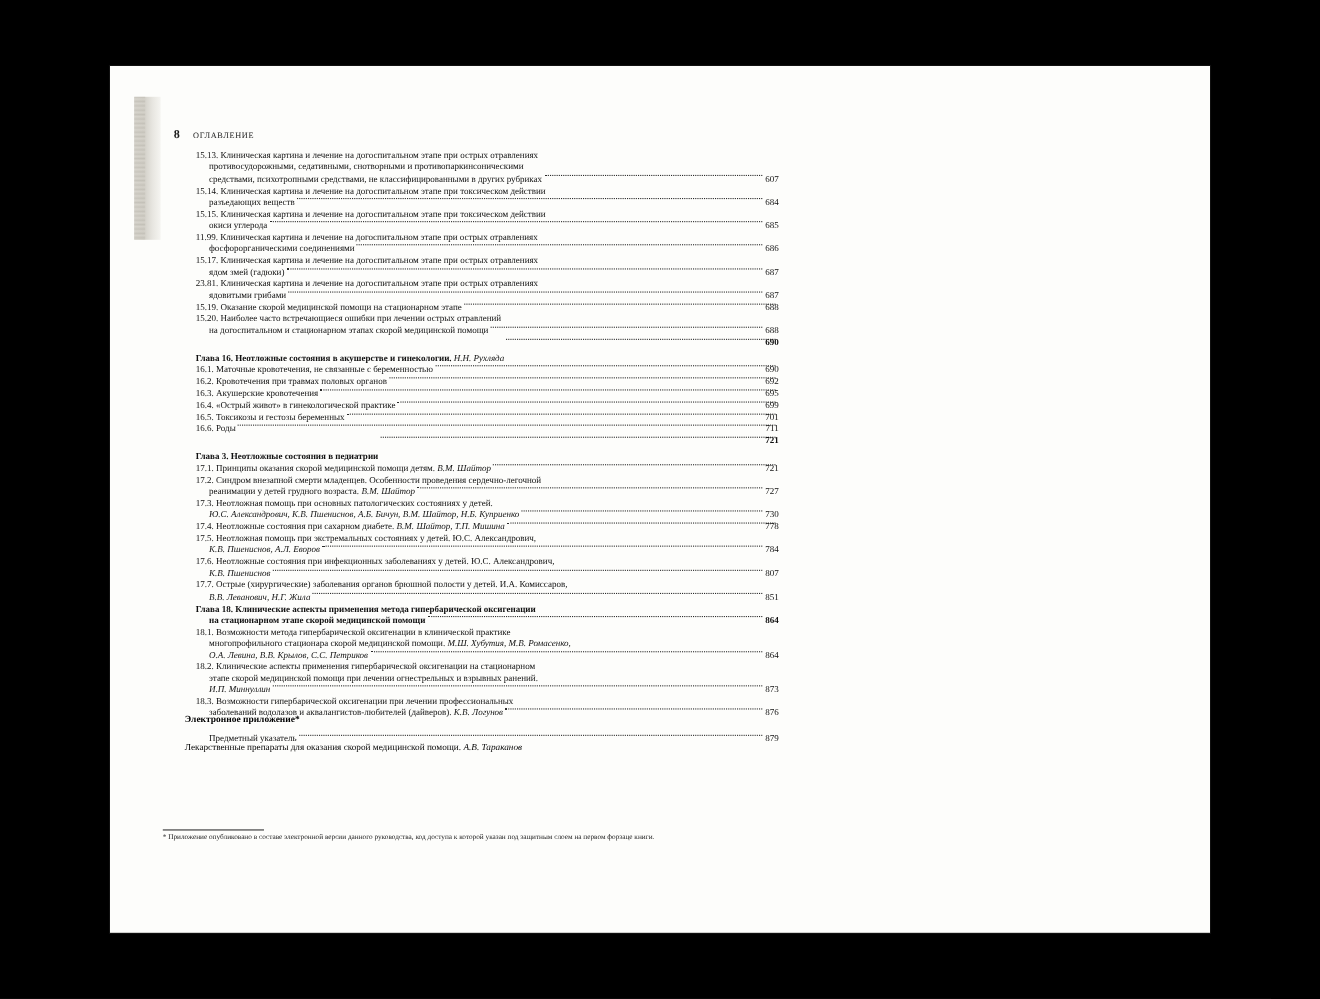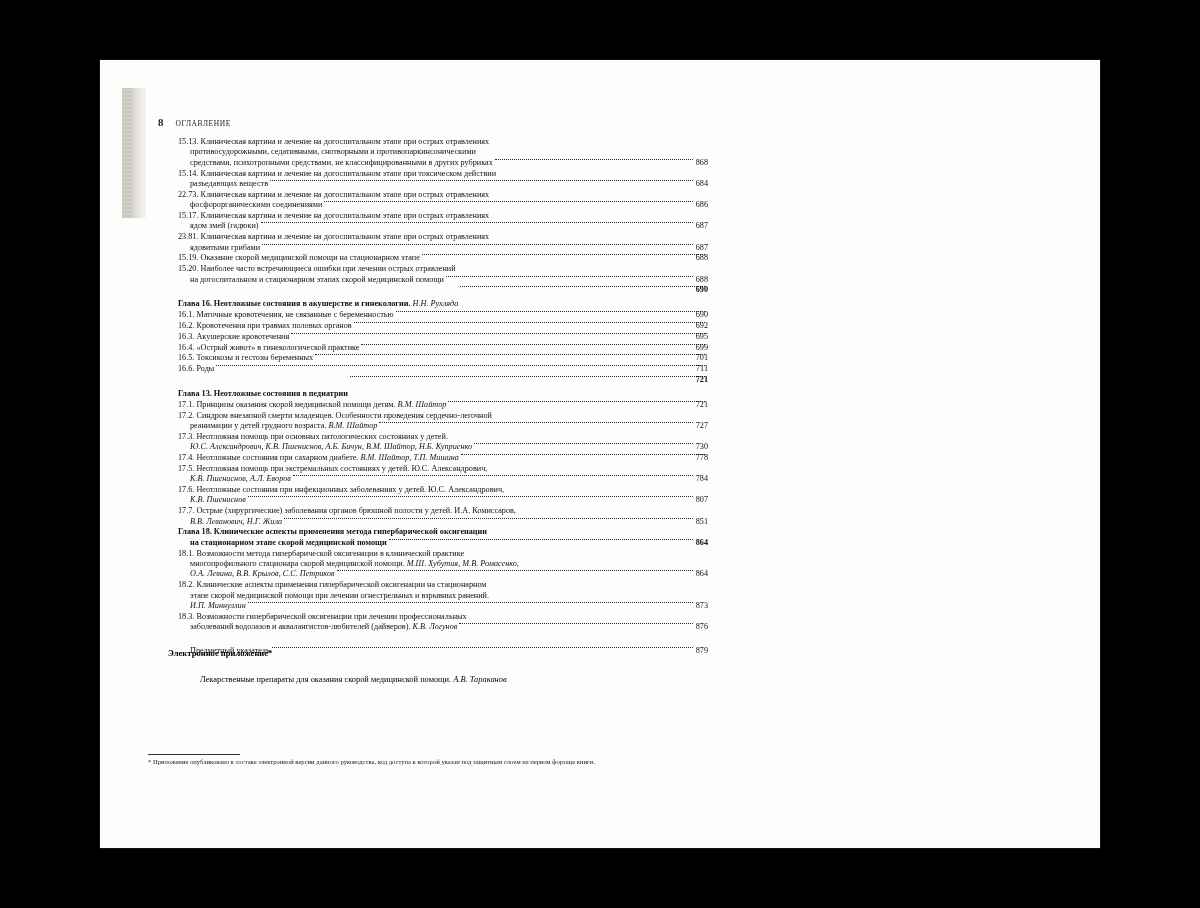--- a/index.html
+++ b/index.html
@@ -115,21 +115,20 @@
     width: 540px;
   }
   .appendix-title {
     font-weight: bold;
     font-size: 8.6px;
     margin-bottom: 16px;
   }
   .appendix-line {
     font-size: 8.4px;
     line-height: 11px;
-    margin-left: 32px;
   }
 
   .footnote {
     position: absolute;
     left: 48px;
     top: 694px;
     width: 560px;
   }
   .footnote-rule {
     width: 92px;
@@ -155,33 +154,41 @@
     <span class="header-title">ОГЛАВЛЕНИЕ</span>
   </div>
 
   <div class="toc" id="toc">
       <div class="e-wrap">
         <div class="lines ind1">15.13. Клиническая картина и лечение на догоспитальном этапе при острых отравлениях</div>
         <div class="lines ind-cont">противосудорожными, седативными, снотворными и противопаркинсоническими</div>
         <div class="lastline ind-cont">
           <span class="txt">средствами, психотропными средствами, не классифицированными в других рубриках</span>
           <span class="leader"></span>
-          <span class="pg">868</span>
+          <span class="pg">607</span>
         </div>
       </div>
       <div class="e-wrap">
         <div class="lines ind1">15.14. Клиническая картина и лечение на догоспитальном этапе при токсическом действии</div>
         <div class="lastline ind-cont">
           <span class="txt">разъедающих веществ</span>
           <span class="leader"></span>
           <span class="pg">684</span>
         </div>
       </div>
       <div class="e-wrap">
-        <div class="lines ind1">22.73. Клиническая картина и лечение на догоспитальном этапе при острых отравлениях</div>
+        <div class="lines ind1">15.15. Клиническая картина и лечение на догоспитальном этапе при токсическом действии</div>
+        <div class="lastline ind-cont">
+          <span class="txt">окиси углерода</span>
+          <span class="leader"></span>
+          <span class="pg">685</span>
+        </div>
+      </div>
+      <div class="e-wrap">
+        <div class="lines ind1">11.99. Клиническая картина и лечение на догоспитальном этапе при острых отравлениях</div>
         <div class="lastline ind-cont">
           <span class="txt">фосфорорганическими соединениями</span>
           <span class="leader"></span>
           <span class="pg">686</span>
         </div>
       </div>
       <div class="e-wrap">
         <div class="lines ind1">15.17. Клиническая картина и лечение на догоспитальном этапе при острых отравлениях</div>
         <div class="lastline ind-cont">
           <span class="txt">ядом змей (гадюки)</span>
@@ -256,21 +263,21 @@
       </div>
       <div class="e-wrap">
         <div class="lastline ind1">
           <span class="txt">16.6. Роды</span>
           <span class="leader"></span>
           <span class="pg">711</span>
         </div>
       </div>
       <div class="e-wrap">
         <div class="lastline ind1">
-          <span class="txt chap"><span class="bold">Глава 13. </span><span class="bold">Неотложные состояния в педиатрии</span></span>
+          <span class="txt chap"><span class="bold">Глава 3. </span><span class="bold">Неотложные состояния в педиатрии</span></span>
           <span class="leader"></span>
           <span class="pg bold">721</span>
         </div>
       </div>
       <div class="e-wrap">
         <div class="lastline ind1">
           <span class="txt"><span>17.1. Принципы оказания скорой медицинской помощи детям. </span><span class="ital">В.М. Шайтор</span></span>
           <span class="leader"></span>
           <span class="pg">721</span>
         </div>

